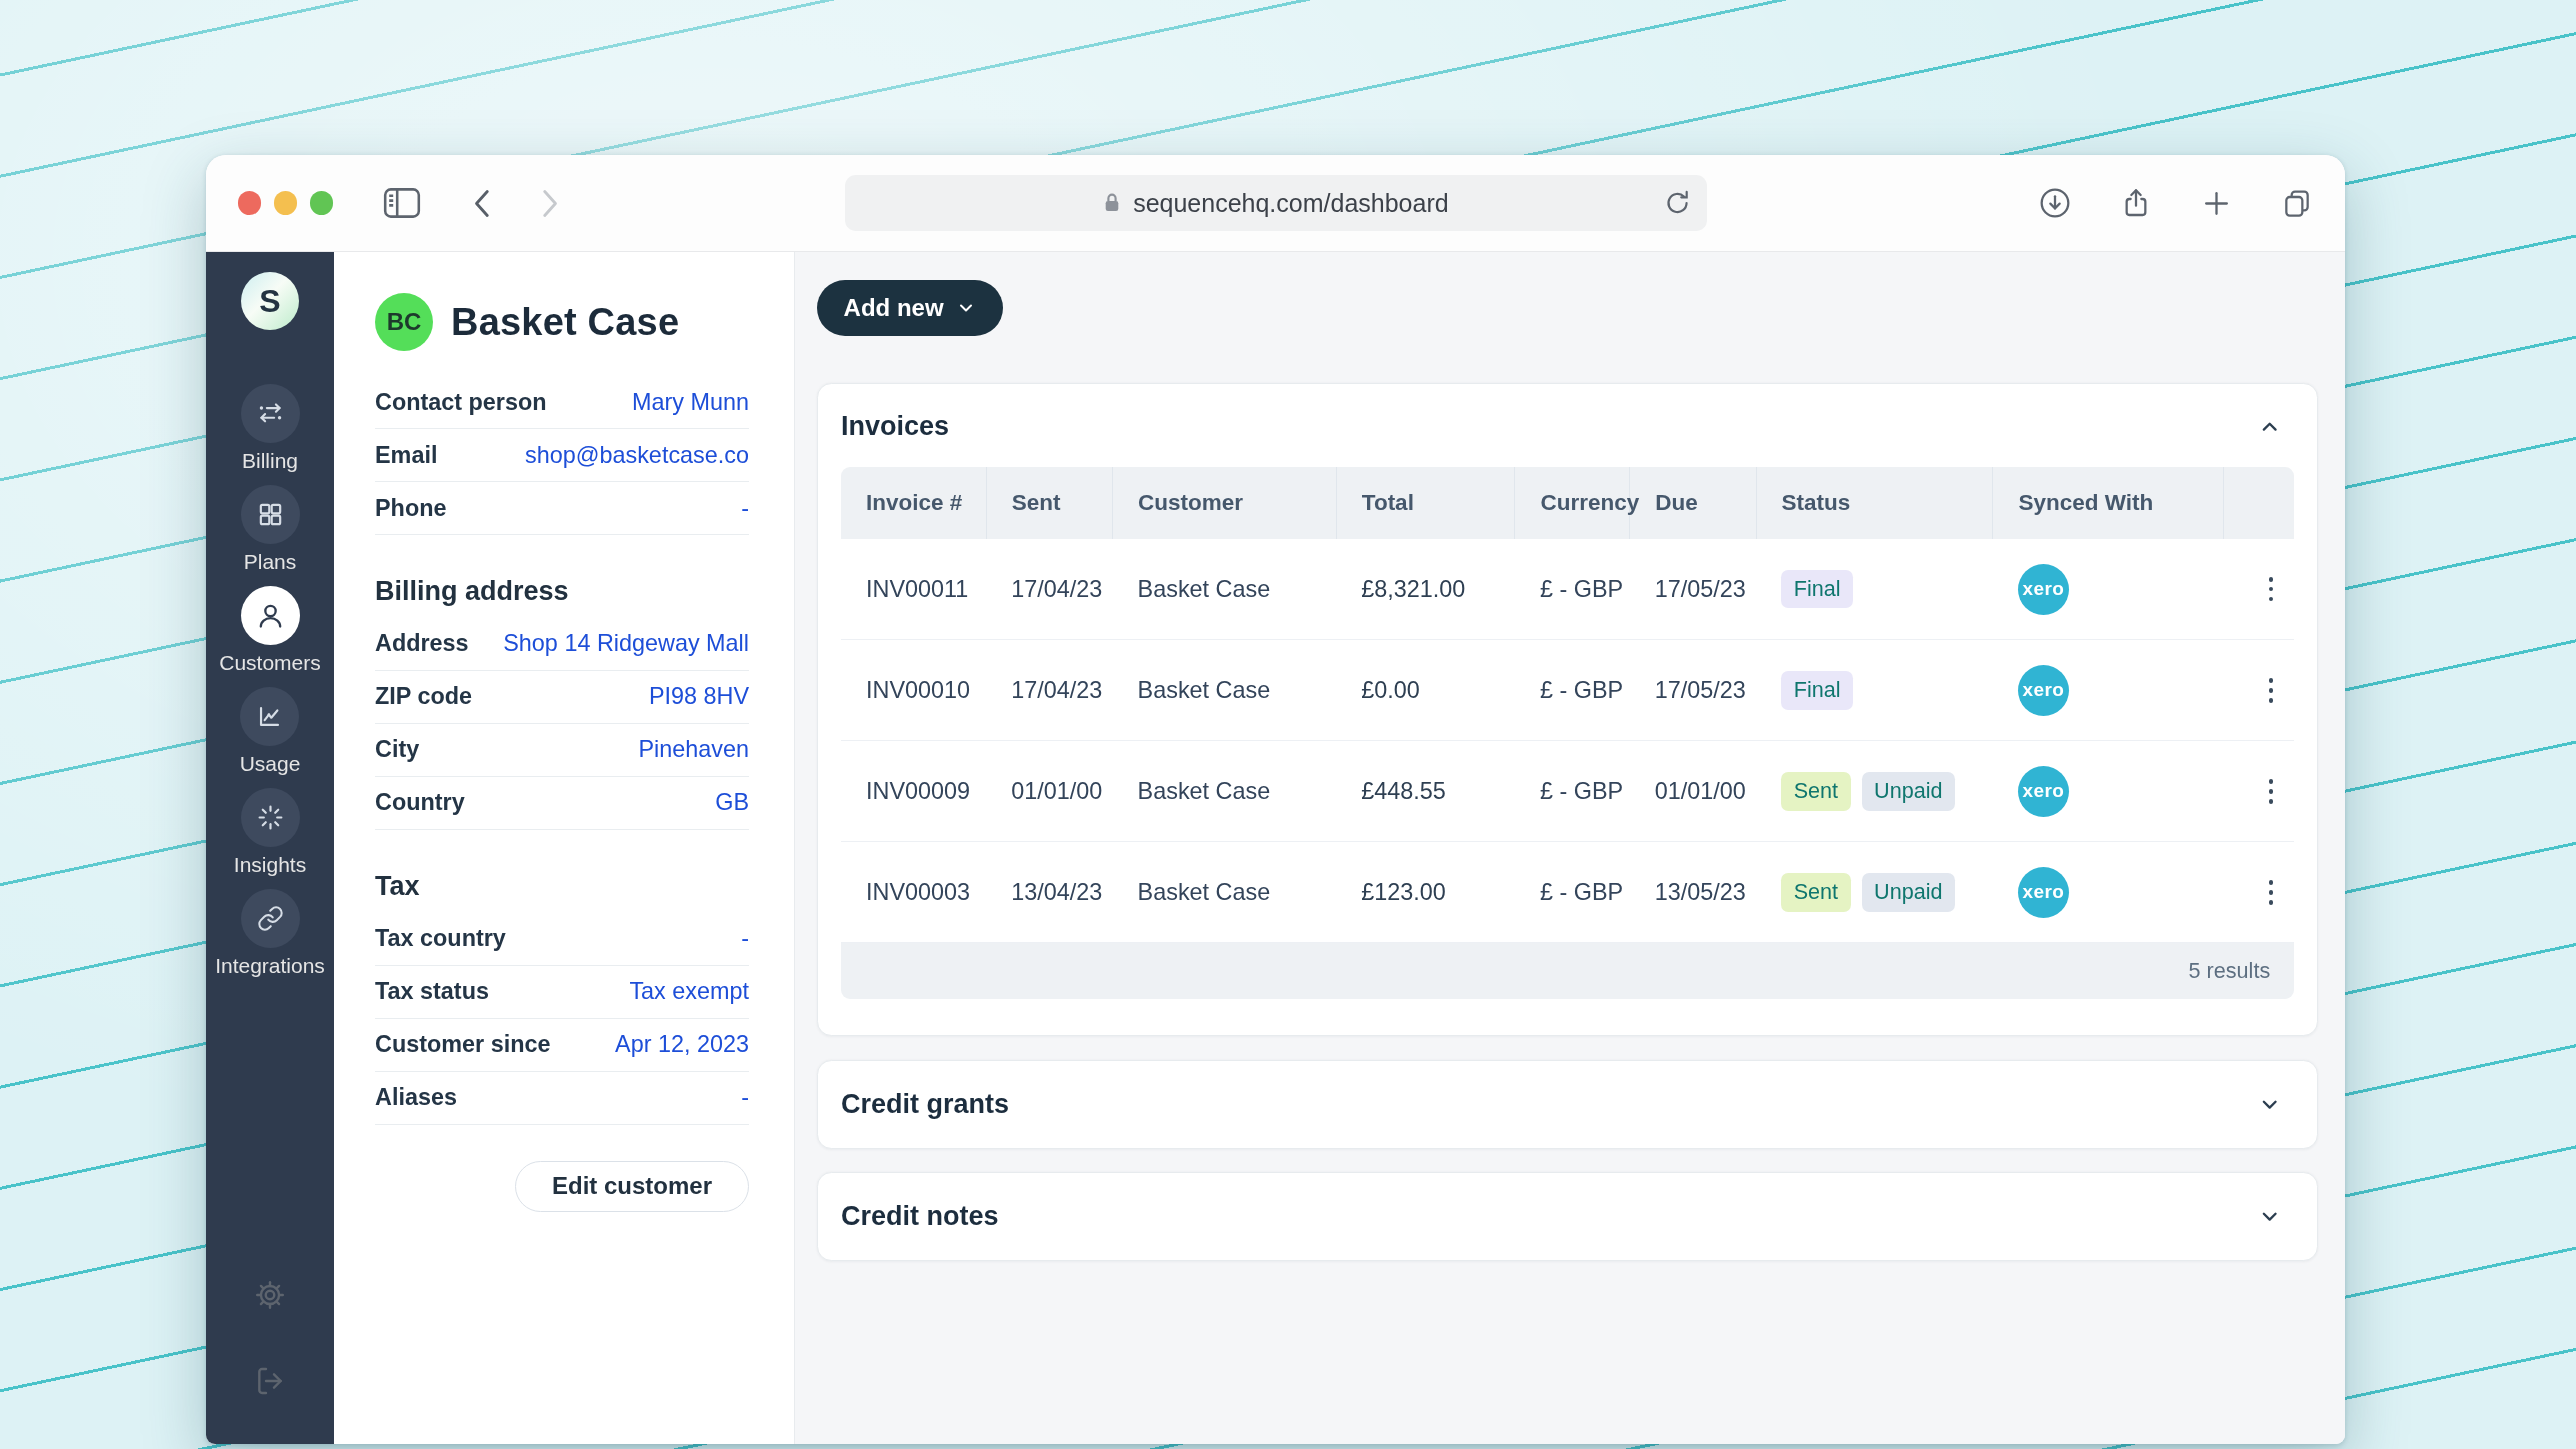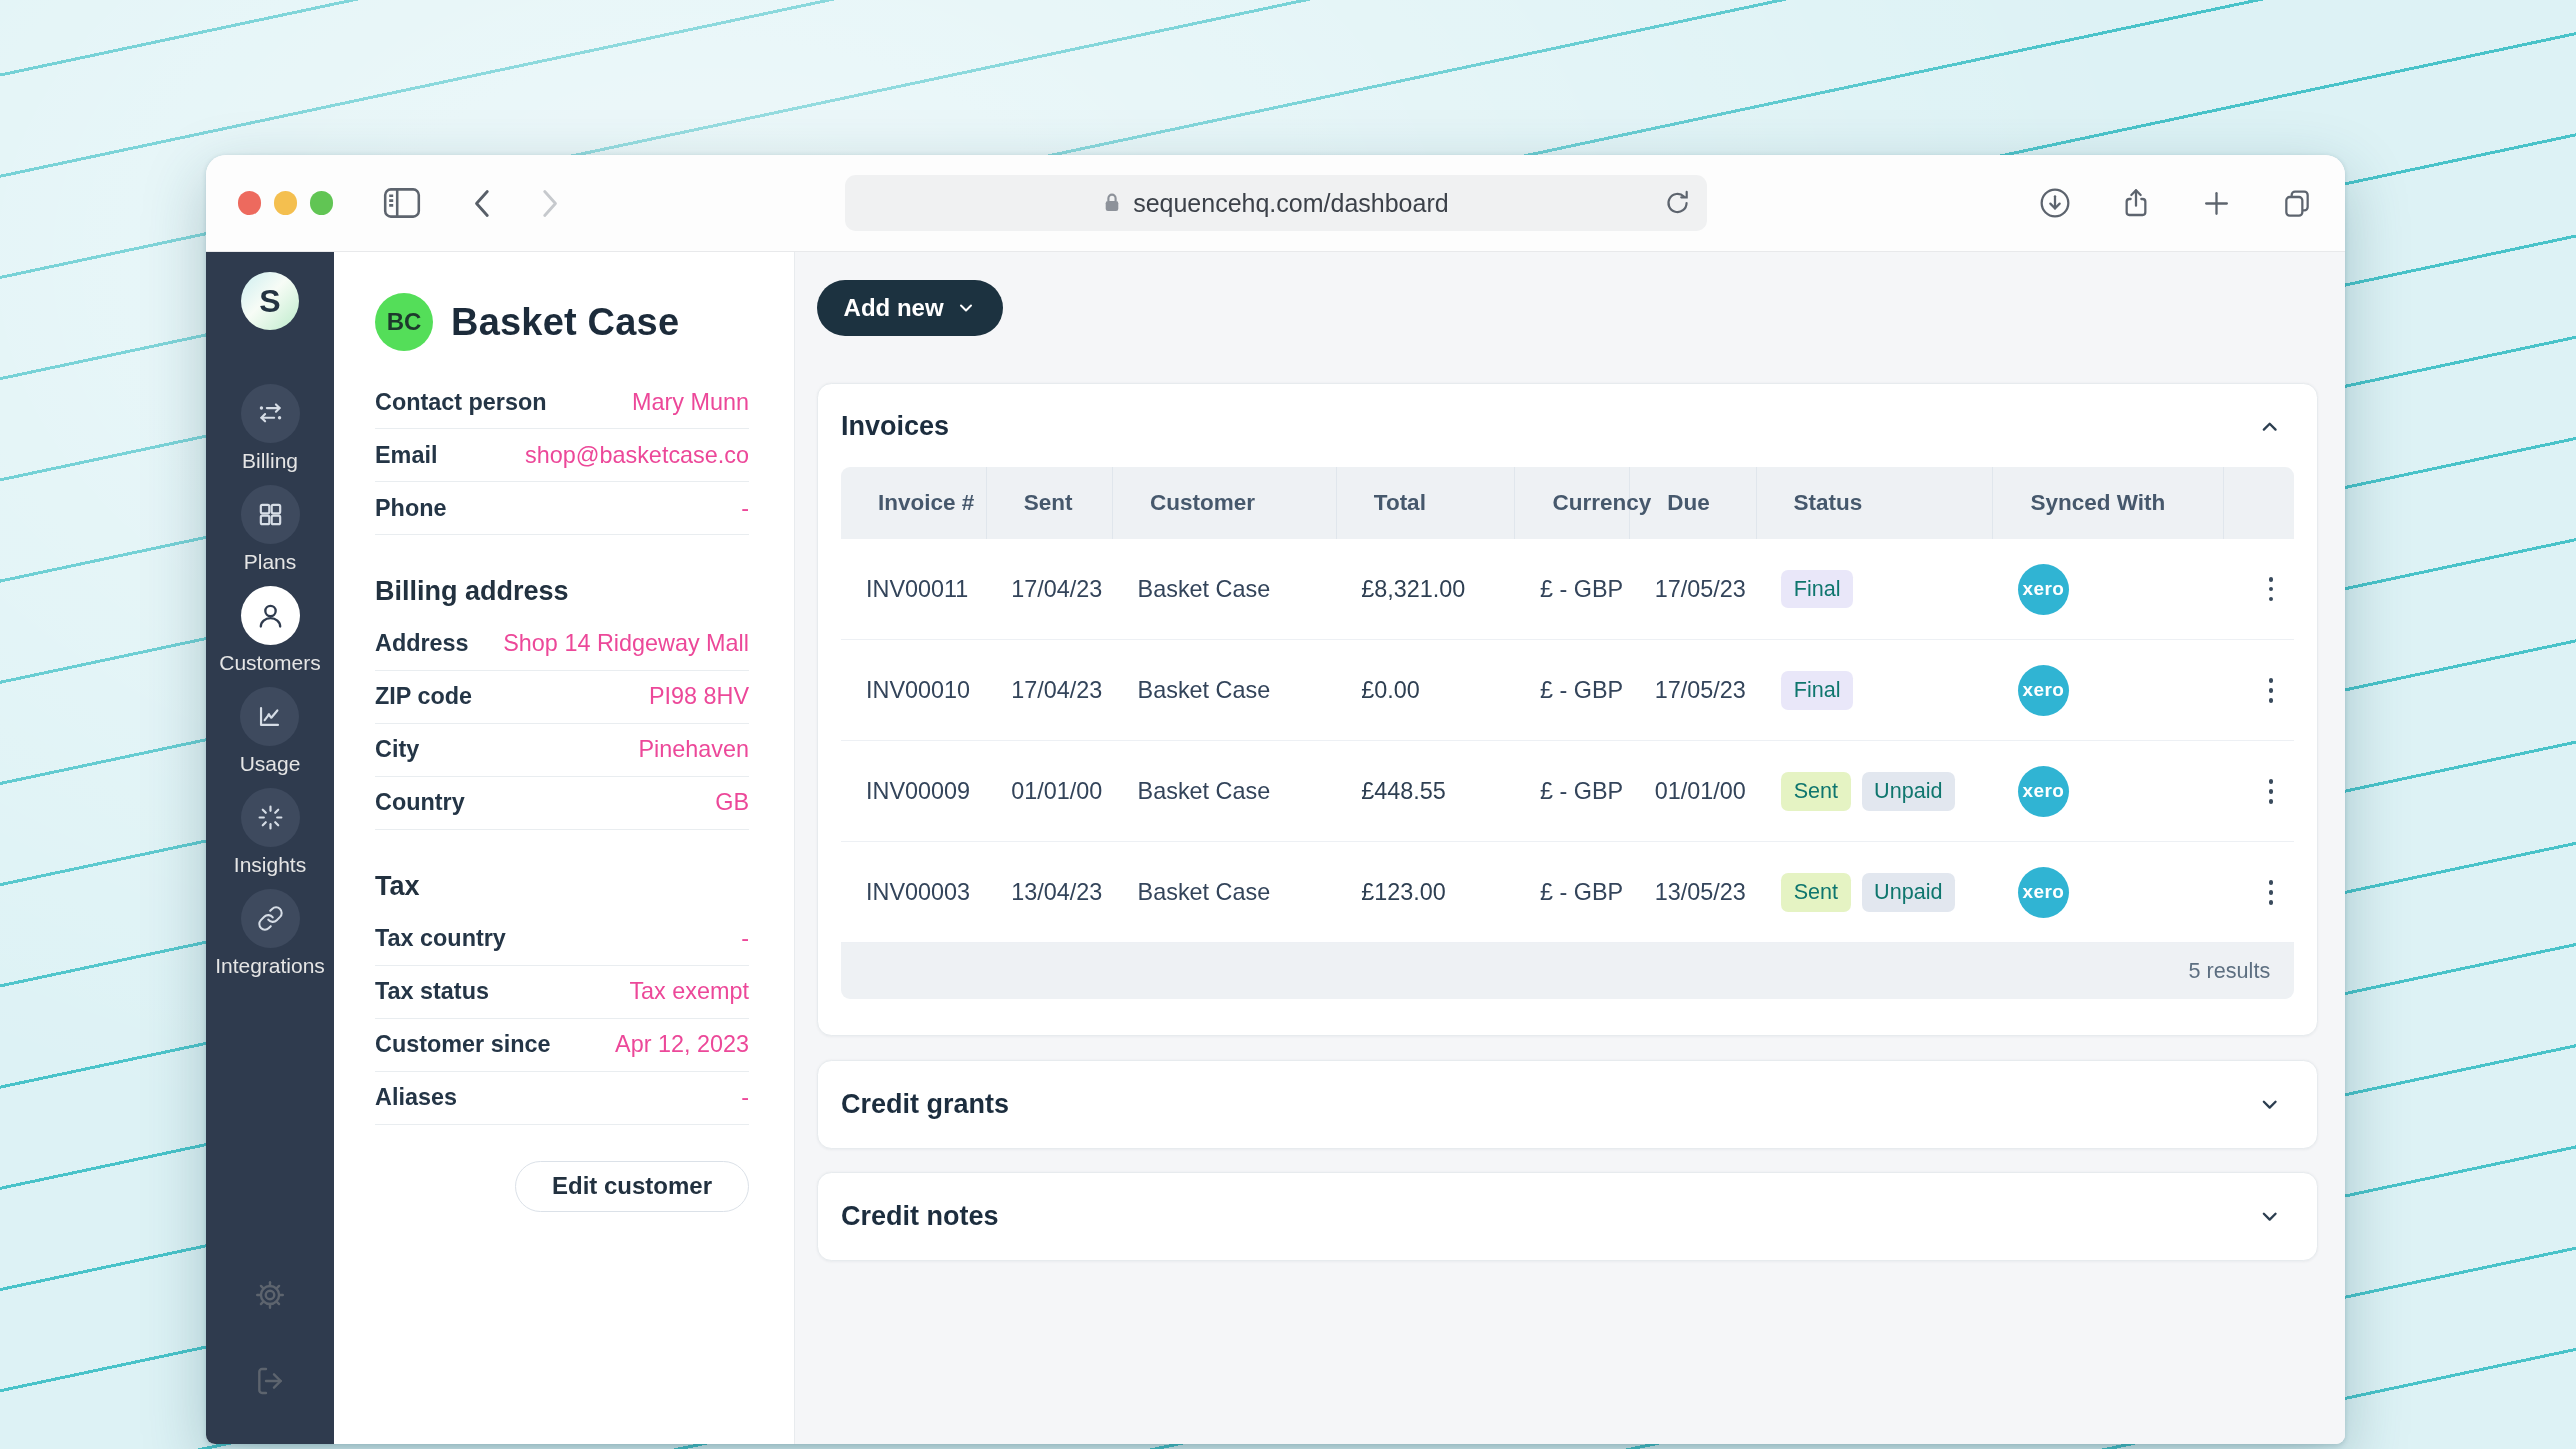--- a/index.html
+++ b/index.html
@@ -56,21 +56,21 @@
   .rail-label{margin-top:6.3px;font-size:21px;color:#e5e5e5;}
   .rail-bottom{margin-top:auto;margin-bottom:47px;display:flex;flex-direction:column;gap:54px;align-items:center;color:#ccd4de;}
   .rail-bottom .chrome-ic{cursor:pointer;}
   
   .panel{width:461px;flex:0 0 461px;background:#ffffff;border-right:0.9px solid #e8ebee;padding:41px 45px 0 41px;box-sizing:border-box;display:flex;flex-direction:column;}
   .cust-head{display:flex;align-items:center;gap:18px;margin-bottom:25px;}
   .cust-avatar{width:58px;height:58px;border-radius:50%;background:#54de59;display:flex;align-items:center;justify-content:center;font-size:24px;font-weight:600;color:#1d3a2c;flex:0 0 58px;}
   .cust-name{font-size:38px;font-weight:bold;color:#1c2b3a;letter-spacing:0.2px;}
   .detail-row{display:flex;justify-content:space-between;align-items:center;height:52px;border-bottom:0.9px solid #e9edf0;font-size:23.4px;}
   .detail-row .lbl{font-weight:bold;color:#243546;}
-  .detail-row .val{color:#ec4899;text-align:right;}
+  .detail-row .val{color:#1d4ed8;text-align:right;}
   .section{margin-top:41px;}
   .section h3{margin:0 0 10.8px 0;font-size:27px;font-weight:bold;color:#22313f;}
   .edit-btn{
     margin:36px 0 0 auto;height:51px;padding:0 36px;border-radius:26px;
     background:#fff;border:0.9px solid #dbe1e8;font-family:inherit;
     font-size:24px;font-weight:bold;color:#22313f;cursor:pointer;
   }
   
   .main{flex:1;background:#f5f6f8;padding:23.4px 27px 0 21.6px;box-sizing:border-box;min-width:0;}
   .toolbar{display:flex;margin-top:4.5px;}
@@ -80,21 +80,21 @@
     display:flex;align-items:center;gap:12.6px;
   }
   .card{background:#fff;border:0.9px solid #e7ebee;border-radius:14.4px;box-shadow:0 0.9px 2.7px rgba(25,40,60,0.05);}
   .invoices-card{margin-top:47px;padding:27px 23.4px 36px 23.4px;}
   .card-head{display:flex;align-items:center;justify-content:space-between;padding-right:12.6px;cursor:pointer;}
   .card-title{font-size:27px;font-weight:bold;color:#1c2d3e;}
   .chev{color:#2c3e50;}
   
   table.inv{width:100%;border-collapse:collapse;margin-top:25px;table-layout:fixed;}
   .inv th{
-    background:#eef1f4;height:72px;text-align:left;padding:0 0 0 37px;box-sizing:border-box;
+    background:#eef1f4;height:72px;text-align:left;padding:0 0 0 25px;box-sizing:border-box;
     font-size:22.5px;font-weight:600;color:#46586c;border-right:0.9px solid #e0e6ec;margin-left:38px;
   }
   .inv th:first-child{border-radius:9px 0 0 0;}
   .inv th:last-child{border-right:none;border-radius:0 9px 0 0;}
   .inv td{height:101px;border-bottom:0.9px solid #edf0f4;padding:0 0 0 25px;box-sizing:border-box;font-size:23.4px;color:#33445a;vertical-align:middle;white-space:nowrap;overflow:hidden;}
   .inv td.c-total{color:#2e3f52;}
   .badge{display:inline-block;padding:6.3px 12.6px;border-radius:7.2px;font-size:21.6px;color:#0f766e;margin-right:10.8px;}
   .badge.lavender{background:#e9e7f9;}
   .badge.green{background:#e5f3c3;}
   .badge.gray{background:#e2e7ef;}

